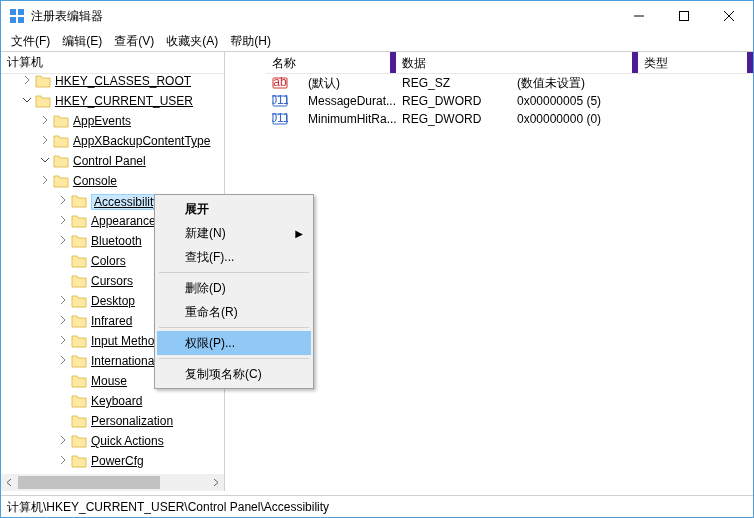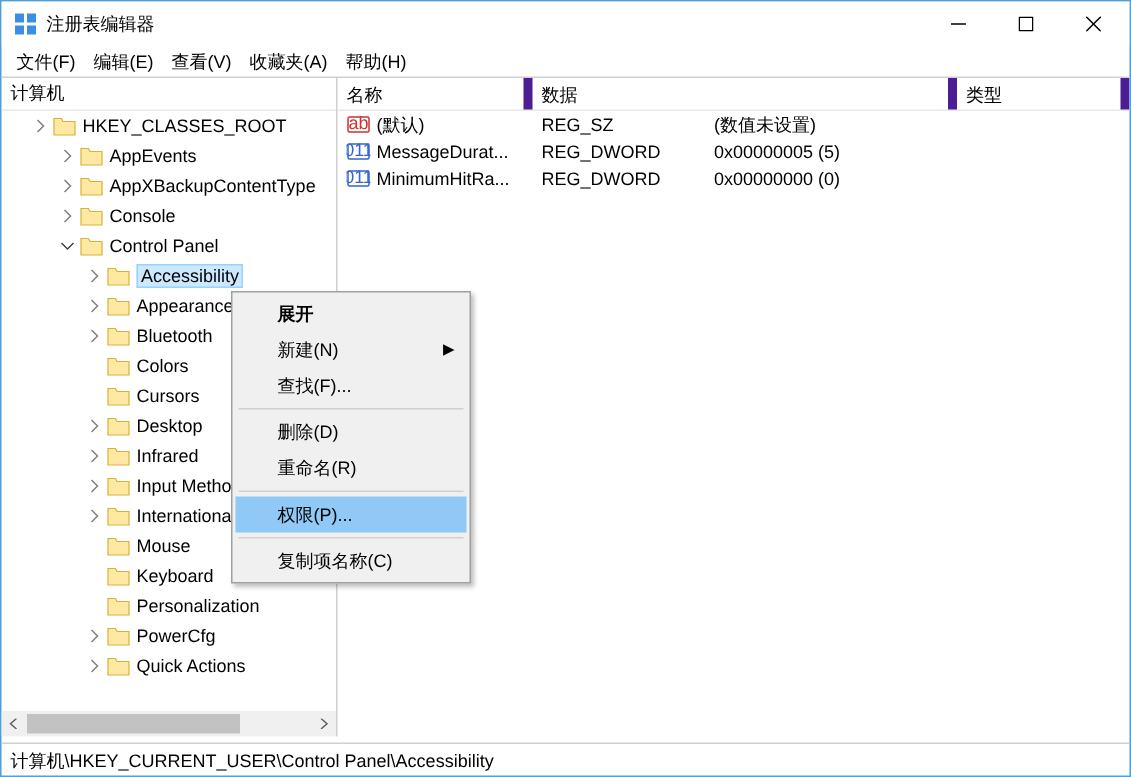--- a/index.html
+++ b/index.html
@@ -5,37 +5,37 @@
   * { box-sizing: border-box; margin: 0; padding: 0; font-family: "Microsoft YaHei", "Segoe UI", Tahoma, sans-serif; font-size: 12px; }
   body { width: 754px; height: 518px; background: #fff; border: 1px solid #4f9dd9; position: relative; overflow: hidden; }
   .titlebar { height: 30px; background: #fff; display: flex; align-items: center; padding: 0 2px 0 8px; }
   .title-icon { width: 16px; height: 16px; margin-right: 6px; }
   .title-text { flex: 1; font-size: 12px; }
   .win-btns { display: flex; }
   .win-btn { width: 45px; height: 28px; display: flex; align-items: center; justify-content: center; cursor: default; }
   .win-btn svg { stroke: #000; }
   .menubar { height: 20px; display: flex; align-items: center; padding: 0 4px; }
   .menu-item { padding: 2px 6px; cursor: default; }
-  .content { display: flex; height: 440px; border-top: 1px solid #d0d0d0; }
+  .content { display: flex; height: 440px; border-top: 1px solid #d0d0d0; gap: 41px; }
   .tree-pane { width: 224px; border-right: 1px solid #d0d0d0; overflow: hidden; position: relative; }
   .tree-header { height: 22px; border-bottom: 1px solid #e8e8e8; display: flex; align-items: center; padding-left: 6px; }
   .tree-body { overflow: hidden; height: 418px; }
-  .tree-row { height: 20px; display: flex; align-items: center; white-space: nowrap; cursor: default; }
+  .tree-row { height: 20px; display: flex; align-items: flex-start; white-space: nowrap; cursor: default; text-decoration: underline; }
   .twisty { width: 12px; height: 12px; display: inline-flex; align-items: center; justify-content: center; margin-right: 2px; }
   .twisty-spacer { width: 14px; display: inline-block; }
   .folder-icon { width: 16px; height: 14px; margin-right: 4px; }
   .tree-label { }
   .tree-label.selected { background: #cce8ff; border: 1px solid #99d1ff; padding: 0 2px; }
   .list-pane { flex: 1; position: relative; }
   .list-header { height: 22px; display: flex; border-bottom: 1px solid #e8e8e8; }
   .list-col { border-right: 6px solid #4c1d95; padding: 3px 6px; cursor: default; }
   .list-body { }
   .list-row { height: 18px; display: flex; align-items: center; cursor: default; }
   .list-cell { padding: 0 6px; overflow: hidden; text-overflow: ellipsis; white-space: nowrap; }
-  .val-icon { width: 16px; height: 16px; margin-right: 4px; flex-shrink: 0; }
+  .val-icon { width: 16px; height: 16px; margin-right: 20px; flex-shrink: 0; }
   .statusbar { position: absolute; left: 0; right: 0; bottom: 0; height: 22px; border-top: 1px solid #d0d0d0; padding: 3px 6px; }
   .context-menu { position: absolute; left: 153px; top: 193px; width: 160px; background: #f0f0f0; border: 1px solid #a0a0a0; box-shadow: 2px 2px 3px rgba(0,0,0,0.25); padding: 2px; z-index: 100; }
   .ctx-item { height: 24px; display: flex; align-items: center; padding: 0 22px 0 28px; cursor: default; position: relative; }
   .ctx-item.highlight { background: #90c8f6; }
   .ctx-sep { height: 1px; background: #d0d0d0; margin: 3px 2px; }
   .ctx-arrow { position: absolute; right: 8px; font-size: 10px; }
   .scrollbar-h { position: absolute; left: 0; right: 0; bottom: 0; height: 17px; background: #f0f0f0; display: flex; }
   .sb-btn { width: 17px; height: 17px; background: #f0f0f0; display: flex; align-items: center; justify-content: center; }
   .sb-track { flex: 1; background: #f0f0f0; position: relative; }
   .sb-thumb { position: absolute; top: 2px; bottom: 2px; background: #c2c2c2; }
@@ -92,20 +92,31 @@
           <span class="twisty">
             <svg width="10" height="10">
               <polyline points="3,1 7,5 3,9" fill="none" stroke="#808080"></polyline>
             </svg>
           </span>
           <span class="folder-icon"><svg viewBox="0 0 16 14">
               <path d="M1 2h5l1 2h8v9H1z" fill="#ffe9a2" stroke="#d6b23a" stroke-width="0.8"></path>
             </svg></span>
           <span class="tree-label">HKEY_CLASSES_ROOT</span>
         </div>
+        <div class="tree-row" style="padding-left: 20px;">
+          <span class="twisty">
+            <svg width="10" height="10">
+              <polyline points="1,3 5,7 9,3" fill="none" stroke="#404040"></polyline>
+            </svg>
+          </span>
+          <span class="folder-icon"><svg viewBox="0 0 16 14">
+              <path d="M1 2h5l1 2h8v9H1z" fill="#ffe9a2" stroke="#d6b23a" stroke-width="0.8"></path>
+            </svg></span>
+          <span class="tree-label">HKEY_CURRENT_USER</span>
+        </div>
         <div class="tree-row" style="padding-left: 38px;">
           <span class="twisty">
             <svg width="10" height="10">
               <polyline points="3,1 7,5 3,9" fill="none" stroke="#808080"></polyline>
             </svg>
           </span>
           <span class="folder-icon"><svg viewBox="0 0 16 14">
               <path d="M1 2h5l1 2h8v9H1z" fill="#ffe9a2" stroke="#d6b23a" stroke-width="0.8"></path>
             </svg></span>
           <span class="tree-label">AppEvents</span>
@@ -117,39 +128,39 @@
             </svg>
           </span>
           <span class="folder-icon"><svg viewBox="0 0 16 14">
               <path d="M1 2h5l1 2h8v9H1z" fill="#ffe9a2" stroke="#d6b23a" stroke-width="0.8"></path>
             </svg></span>
           <span class="tree-label">AppXBackupContentType</span>
         </div>
         <div class="tree-row" style="padding-left: 38px;">
           <span class="twisty">
             <svg width="10" height="10">
+              <polyline points="1,3 5,7 9,3" fill="none" stroke="#404040"></polyline>
+            </svg>
+          </span>
+          <span class="folder-icon"><svg viewBox="0 0 16 14">
+              <path d="M1 2h5l1 2h8v9H1z" fill="#ffe9a2" stroke="#d6b23a" stroke-width="0.8"></path>
+            </svg></span>
+          <span class="tree-label">Control Panel</span>
+        </div>
+        <div class="tree-row" style="padding-left: 38px;">
+          <span class="twisty">
+            <svg width="10" height="10">
               <polyline points="3,1 7,5 3,9" fill="none" stroke="#808080"></polyline>
             </svg>
           </span>
           <span class="folder-icon"><svg viewBox="0 0 16 14">
               <path d="M1 2h5l1 2h8v9H1z" fill="#ffe9a2" stroke="#d6b23a" stroke-width="0.8"></path>
             </svg></span>
           <span class="tree-label">Console</span>
         </div>
-        <div class="tree-row" style="padding-left: 38px;">
-          <span class="twisty">
-            <svg width="10" height="10">
-              <polyline points="1,3 5,7 9,3" fill="none" stroke="#404040"></polyline>
-            </svg>
-          </span>
-          <span class="folder-icon"><svg viewBox="0 0 16 14">
-              <path d="M1 2h5l1 2h8v9H1z" fill="#ffe9a2" stroke="#d6b23a" stroke-width="0.8"></path>
-            </svg></span>
-          <span class="tree-label">Control Panel</span>
-        </div>
         <div class="tree-row" style="padding-left: 56px;">
           <span class="twisty">
             <svg width="10" height="10">
               <polyline points="3,1 7,5 3,9" fill="none" stroke="#808080"></polyline>
             </svg>
           </span>
           <span class="folder-icon"><svg viewBox="0 0 16 14">
               <path d="M1 2h5l1 2h8v9H1z" fill="#ffe9a2" stroke="#d6b23a" stroke-width="0.8"></path>
             </svg></span>
           <span class="tree-label selected">Accessibility</span>
@@ -257,32 +268,32 @@
         </div>
         <div class="tree-row" style="padding-left: 56px;">
           <span class="twisty">
             <svg width="10" height="10">
               <polyline points="3,1 7,5 3,9" fill="none" stroke="#808080"></polyline>
             </svg>
           </span>
           <span class="folder-icon"><svg viewBox="0 0 16 14">
               <path d="M1 2h5l1 2h8v9H1z" fill="#ffe9a2" stroke="#d6b23a" stroke-width="0.8"></path>
             </svg></span>
+          <span class="tree-label">Quick Actions</span>
+        </div>
+        <div class="tree-row" style="padding-left: 56px;">
+          <span class="twisty">
+            <svg width="10" height="10">
+              <polyline points="3,1 7,5 3,9" fill="none" stroke="#808080"></polyline>
+            </svg>
+          </span>
+          <span class="folder-icon"><svg viewBox="0 0 16 14">
+              <path d="M1 2h5l1 2h8v9H1z" fill="#ffe9a2" stroke="#d6b23a" stroke-width="0.8"></path>
+            </svg></span>
           <span class="tree-label">PowerCfg</span>
-        </div>
-        <div class="tree-row" style="padding-left: 56px;">
-          <span class="twisty">
-            <svg width="10" height="10">
-              <polyline points="3,1 7,5 3,9" fill="none" stroke="#808080"></polyline>
-            </svg>
-          </span>
-          <span class="folder-icon"><svg viewBox="0 0 16 14">
-              <path d="M1 2h5l1 2h8v9H1z" fill="#ffe9a2" stroke="#d6b23a" stroke-width="0.8"></path>
-            </svg></span>
-          <span class="tree-label">Quick Actions</span>
         </div>
       </div>
     <div class="scrollbar-h">
       <div class="sb-btn">
           <svg width="7" height="7">
             <polyline points="5,0 1,3.5 5,7" fill="none" stroke="#606060"></polyline>
           </svg>
         </div>
       <div class="sb-track">
           <div class="sb-thumb" style="left:0;width:75%"></div>

